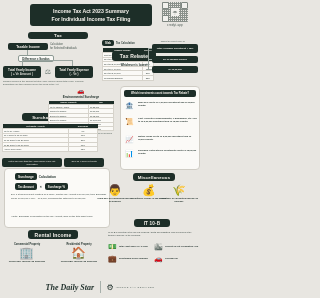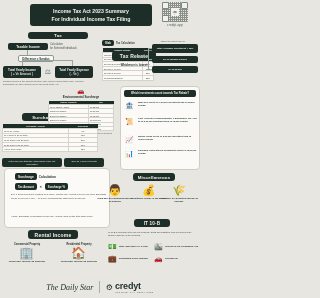--- a/index.html
+++ b/index.html
@@ -165,21 +165,21 @@
   .it-grid{position:absolute;left:108px;top:241px;width:92px;
     display:flex;flex-wrap:wrap;gap:1px;}
   .it-item{width:45px;display:flex;align-items:center;gap:2px;height:11px;}
   .it-ico{width:9px;height:9px;flex:0 0 9px;display:flex;align-items:center;justify-content:center;
     font-size:7px;color:#5d6b65;}
   .it-txt{font-size:2.1px;line-height:2.8px;color:#23332e;font-weight:bold;}
 
   
   .footer{position:absolute;left:0;top:276px;width:200px;height:22px;
     display:flex;align-items:center;justify-content:center;gap:6px;}
-  .ds-logo{font-family:"Liberation Serif", serif;font-size:8px;font-weight:normal;color:#23332e;font-style:italic;}
+  .ds-logo{font-family:"Liberation Serif", serif;font-size:8px;font-weight:bold;color:#23332e;font-style:italic;}
   .divider{width:0.5px;height:12px;background:#a7b0ab;}
   .credyt{display:flex;align-items:center;gap:2px;}
   .credyt-mark{font-size:8px;color:#23332e;}
   .credyt-name{font-size:9px;font-weight:bold;color:#23332e;letter-spacing:-.2px;}
   .credyt-sub{font-size:2.4px;color:#56645e;letter-spacing:.6px;}
 </style>
 </head>
 <body>
 
 <div class="page">
@@ -433,19 +433,18 @@
       <div class="it-txt">Personal Car</div>
     </div>
   </div>
 
   <div class="footer">
     <div class="ds-logo">The Daily Star</div>
     <div class="divider"></div>
     <div class="credyt">
       <div class="credyt-mark">⚙</div>
       <div>
-        <div class="credyt-name">credyt</div>
         <div class="credyt-sub">INCOME TAX SERVICES</div>
       </div>
     </div>
   </div>
 
 </div>
 
 </body></html>

